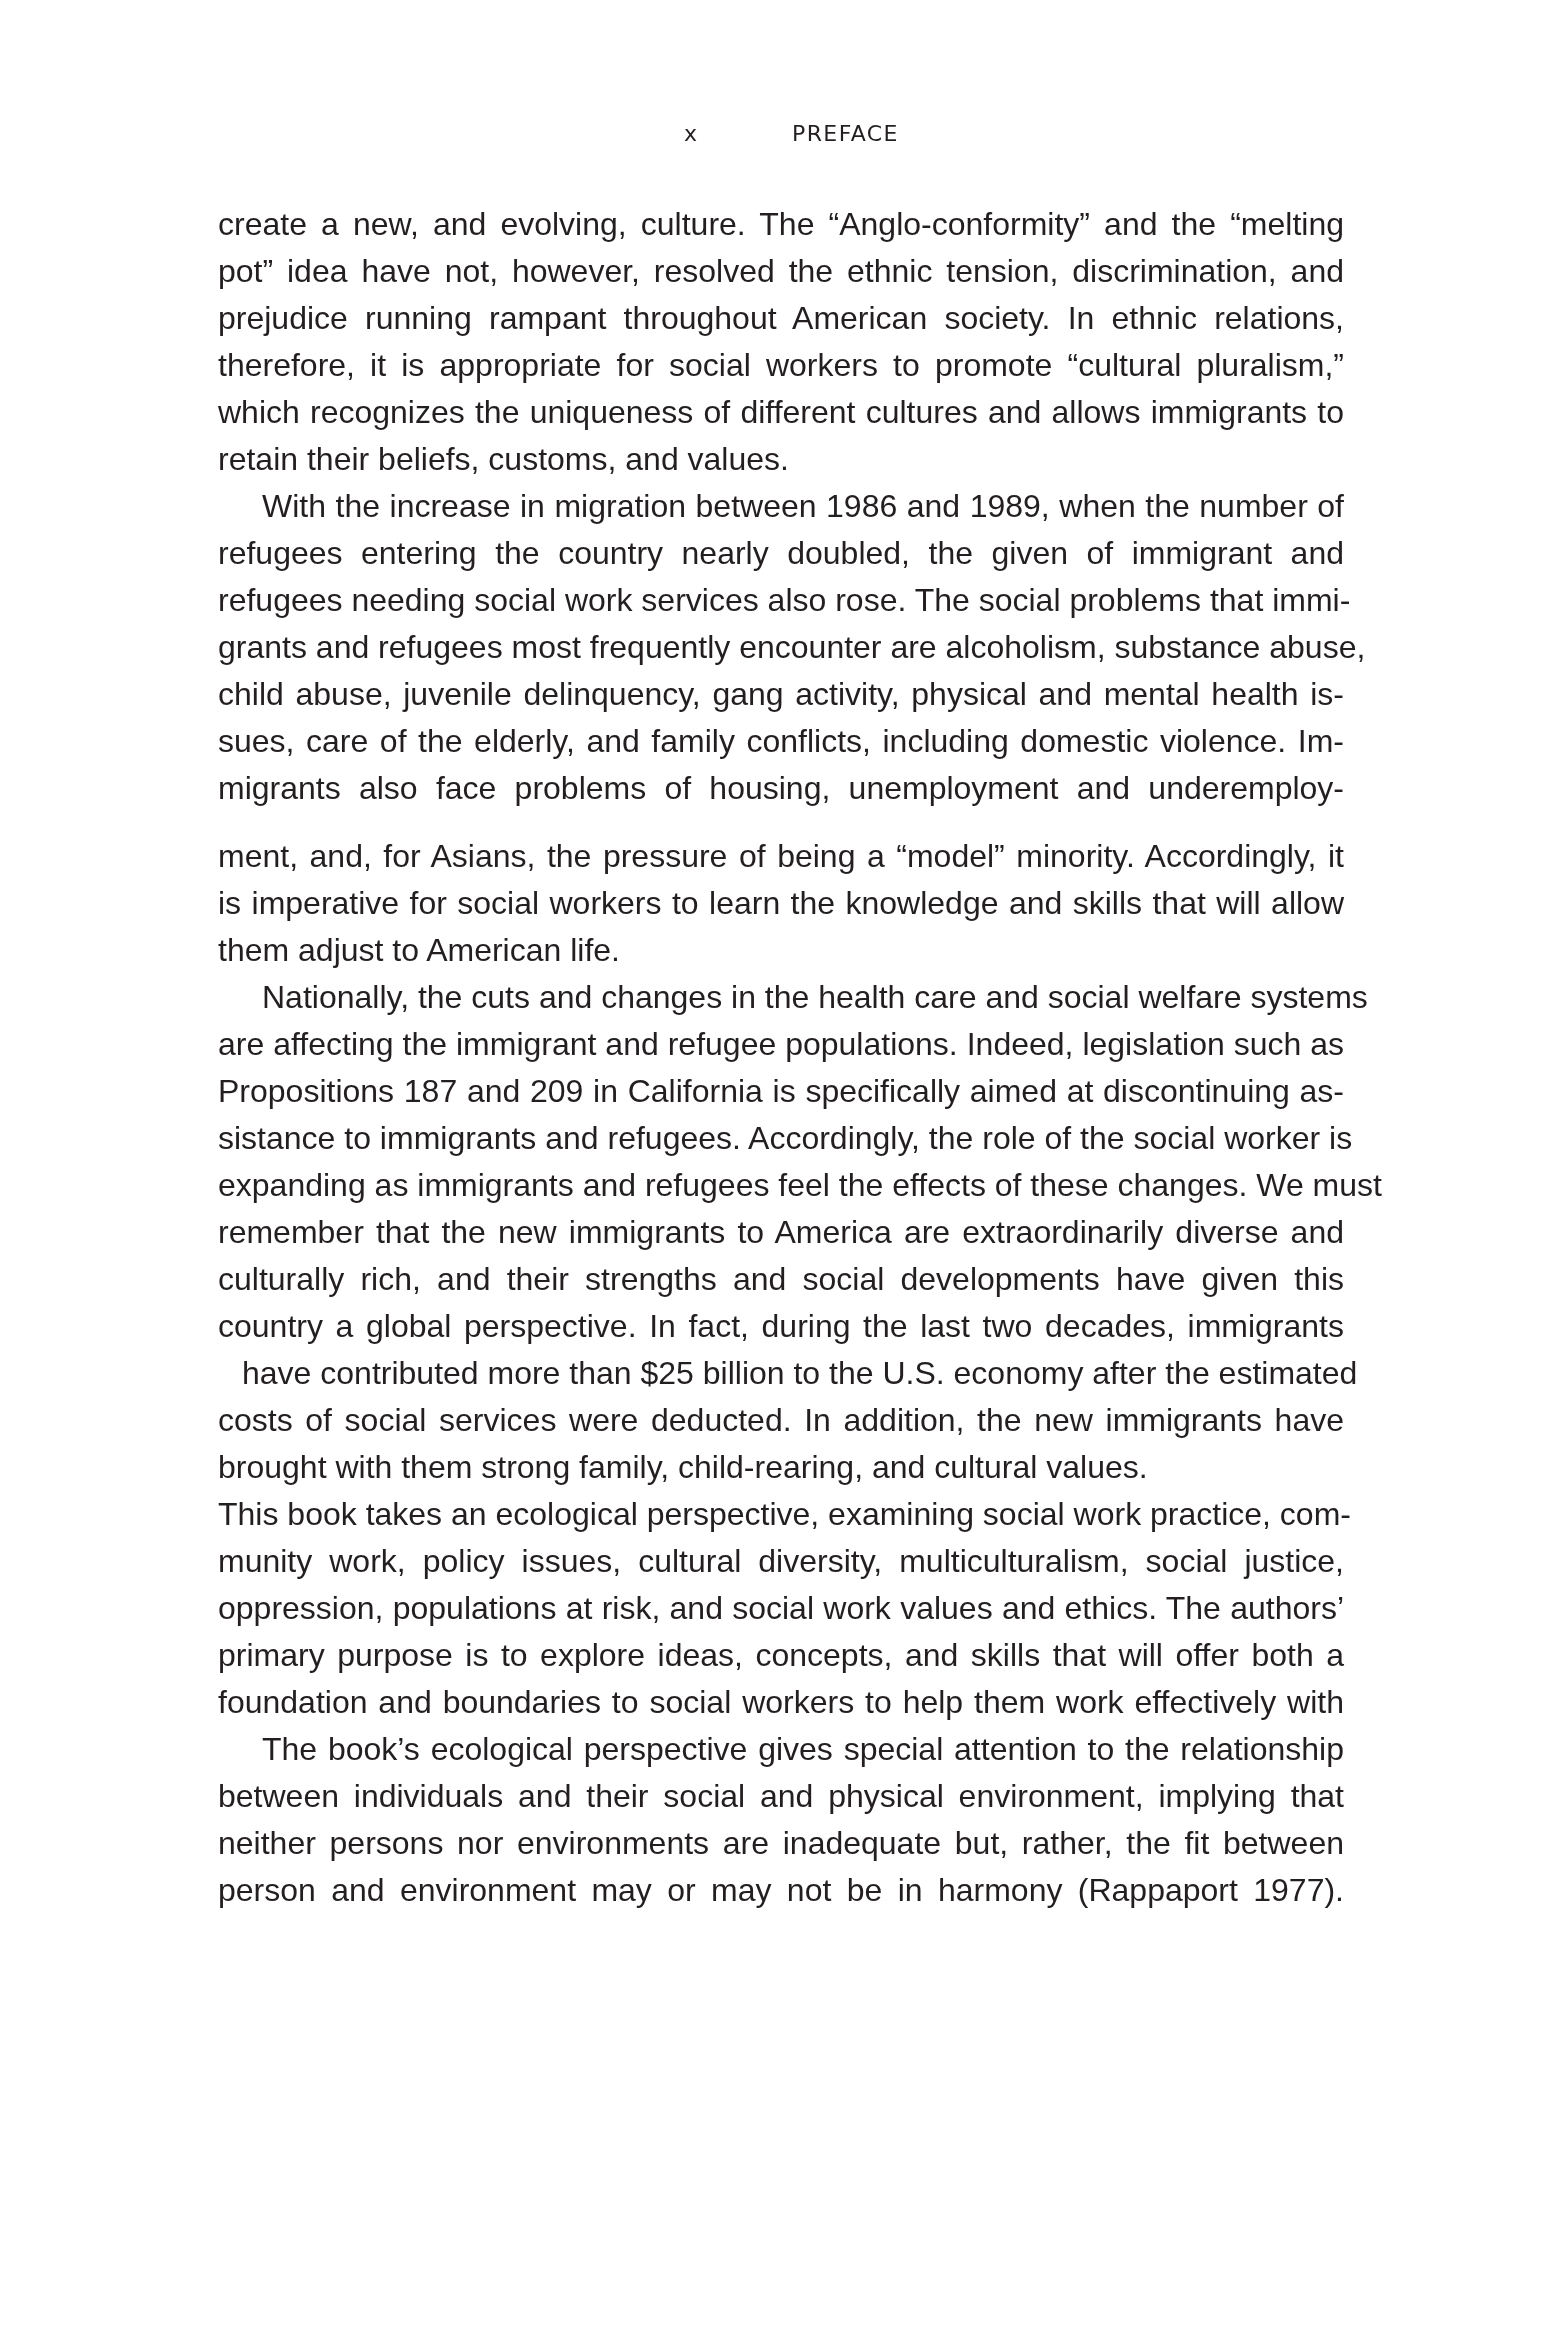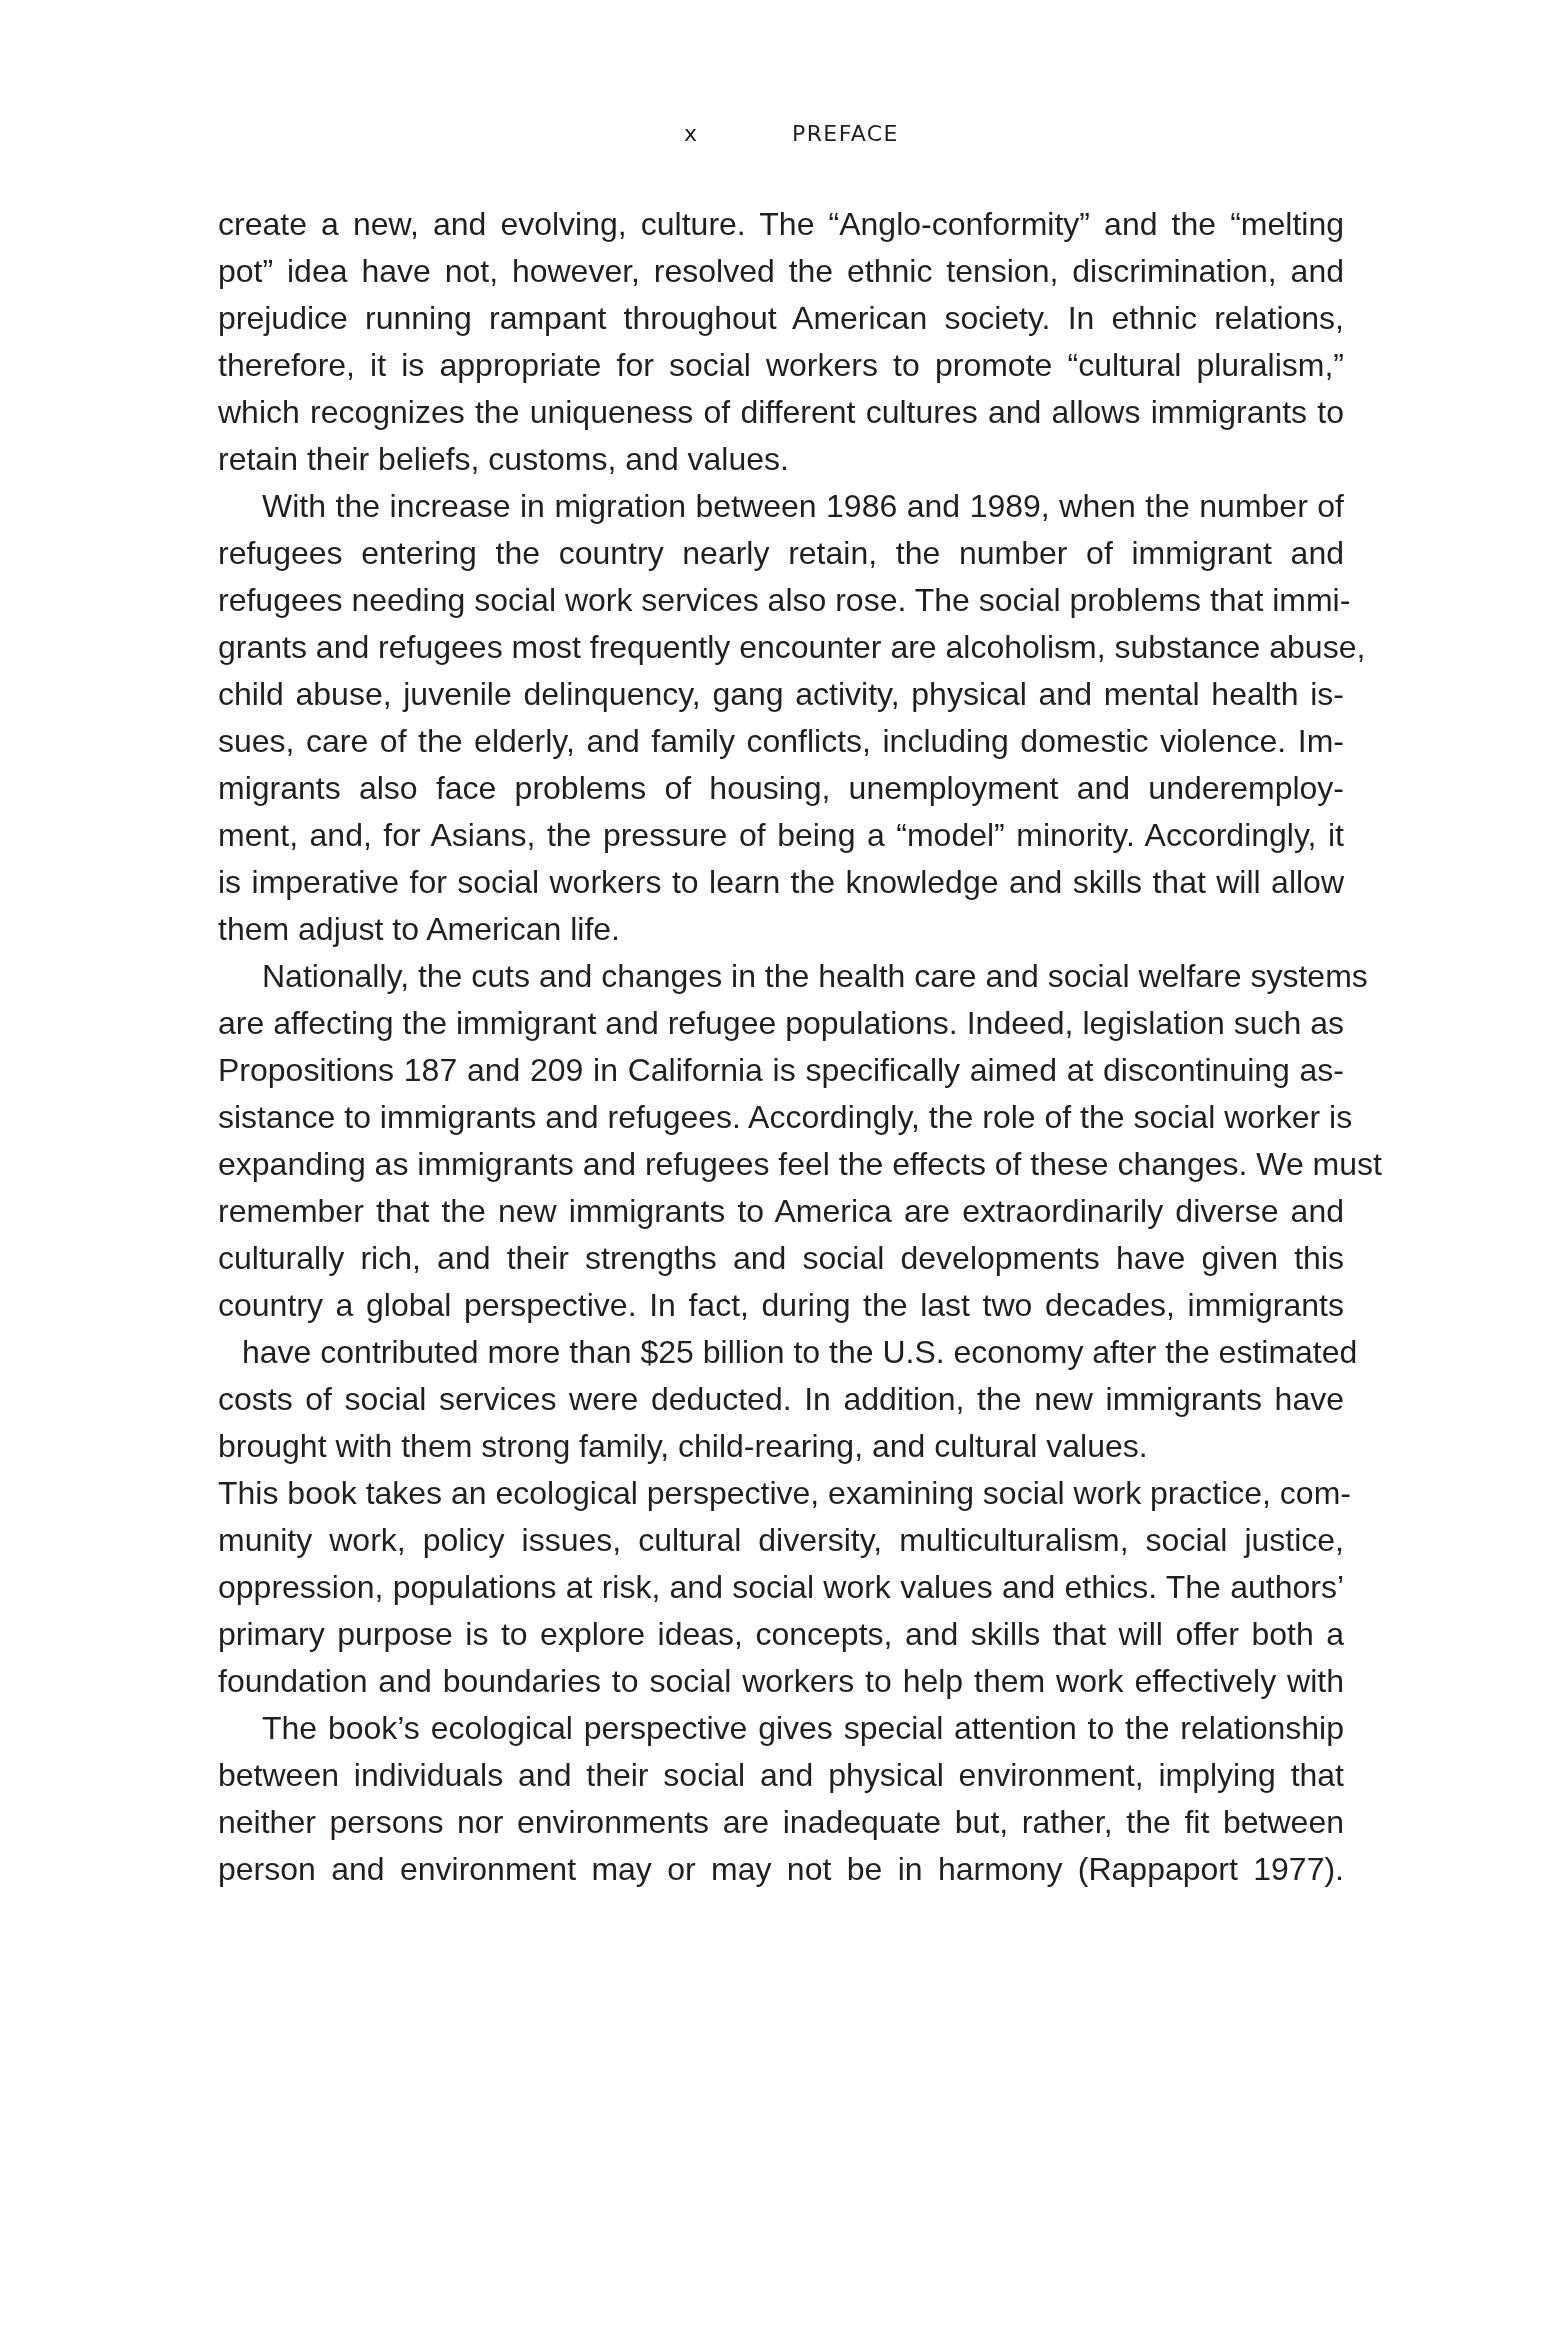--- a/index.html
+++ b/index.html
@@ -79,27 +79,27 @@
     <span class="line" style="white-space: nowrap;">create a new, and evolving, culture. The “Anglo-conformity” and the “melting</span>
     <span class="line" style="white-space: nowrap;">pot” idea have not, however, resolved the ethnic tension, discrimination, and</span>
     <span class="line" style="white-space: nowrap;">prejudice running rampant throughout American society. In ethnic relations,</span>
     <span class="line" style="white-space: nowrap;">therefore, it is appropriate for social workers to promote “cultural pluralism,”</span>
     <span class="line" style="white-space: nowrap;">which recognizes the uniqueness of different cultures and allows immigrants to</span>
     <span class="line last" style="white-space: nowrap;">retain their beliefs, customs, and values.</span>
   </p>
 
   <p class="para">
     <span class="line indent" style="white-space: nowrap;">With the increase in migration between 1986 and 1989, when the number of</span>
-    <span class="line" style="white-space: nowrap;">refugees entering the country nearly retain, the number of immigrant and</span>
+    <span class="line" style="white-space: nowrap;">refugees entering the country nearly doubled, the given of immigrant and</span>
     <span class="line" style="white-space: nowrap;">refugees needing social work services also rose. The social problems that immi-</span>
     <span class="line" style="white-space: nowrap;">grants and refugees most frequently encounter are alcoholism, substance abuse,</span>
     <span class="line" style="white-space: nowrap;">child abuse, juvenile delinquency, gang activity, physical and mental health is-</span>
     <span class="line" style="white-space: nowrap;">sues, care of the elderly, and family conflicts, including domestic violence. Im-</span>
     <span class="line" style="white-space: nowrap;">migrants also face problems of housing, unemployment and underemploy-</span>
-    <span class="line" style="white-space: nowrap;">ment, and, for Asians, the pressure of being a “model” minority. Accordingly, it</span>
+    <span class="line" style="white-space: nowrap; margin-top: 21px;">ment, and, for Asians, the pressure of being a “model” minority. Accordingly, it</span>
     <span class="line" style="white-space: nowrap;">is imperative for social workers to learn the knowledge and skills that will allow</span>
     <span class="line last" style="white-space: nowrap;">them adjust to American life.</span>
   </p>
 
   <p class="para">
     <span class="line indent" style="white-space: nowrap;">Nationally, the cuts and changes in the health care and social welfare systems</span>
     <span class="line" style="white-space: nowrap;">are affecting the immigrant and refugee populations. Indeed, legislation such as</span>
     <span class="line" style="white-space: nowrap;">Propositions 187 and 209 in California is specifically aimed at discontinuing as-</span>
     <span class="line" style="white-space: nowrap;">sistance to immigrants and refugees. Accordingly, the role of the social worker is</span>
     <span class="line" style="white-space: nowrap;">expanding as immigrants and refugees feel the effects of these changes. We must</span>

